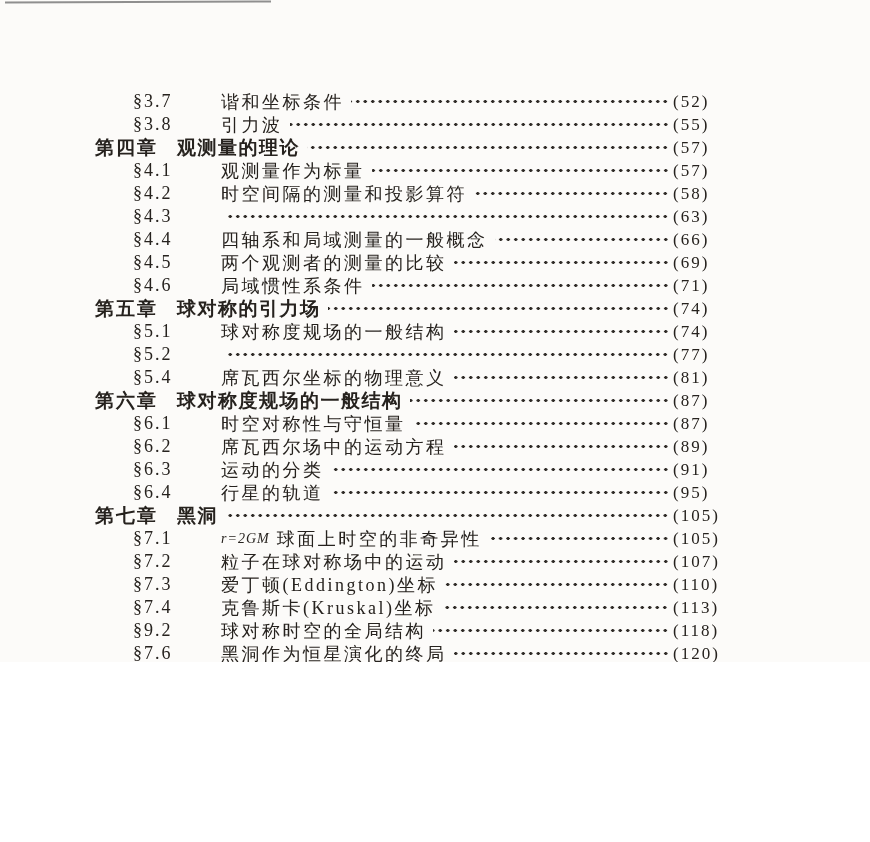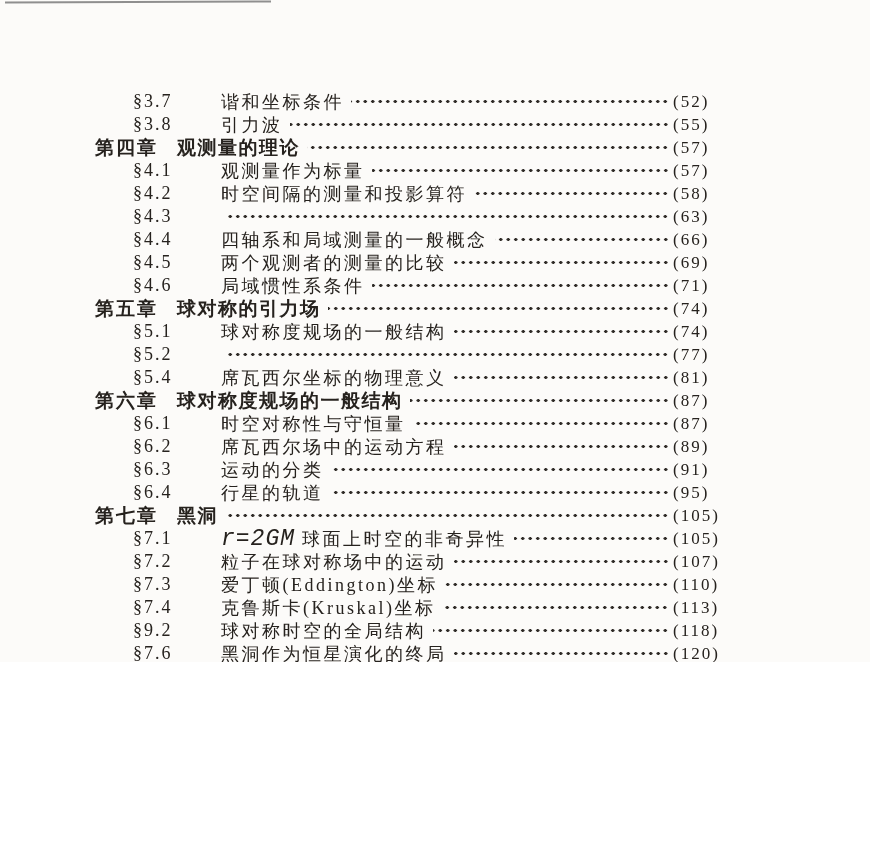--- a/index.html
+++ b/index.html
@@ -47,21 +47,21 @@
     position:absolute;left:95px;top:90px;width:650px;
   }
   .row{
     display:flex;align-items:center;height:23px;
     font-size:18px;white-space:nowrap;
   }
   .row .label{flex:0 0 auto;letter-spacing:2px}
   .row .title{flex:0 0 auto;letter-spacing:2.5px}
   .row .math{
     flex:0 0 auto;font-style:italic;letter-spacing:1px;
-    margin-right:7px;font-family:Liberation Mono, monospace;font-size:23px;
+    margin-right:7px;font-family:Liberation Serif, serif;font-size:14px;
   }
   .row.section .label{margin-left:38px;width:88px}
   .row.chapter{font-weight:bold;font-size:19px}
   .row.chapter .label{width:82px;letter-spacing:2px}
   .row.chapter .title{letter-spacing:1.5px}
   .leader{
     flex:1 1 auto;min-width:18px;height:23px;margin:0 4px 0 7px;
     background-image:radial-gradient(circle, var(--leader) 1.4px, rgba(46,42,38,0) 1.8px);
     background-size:7.5px 23px;
     background-repeat:repeat-x;

